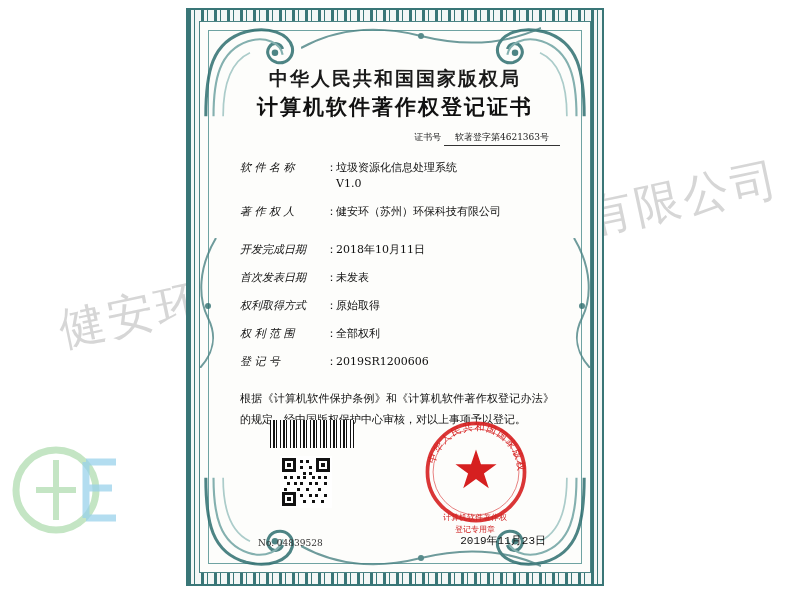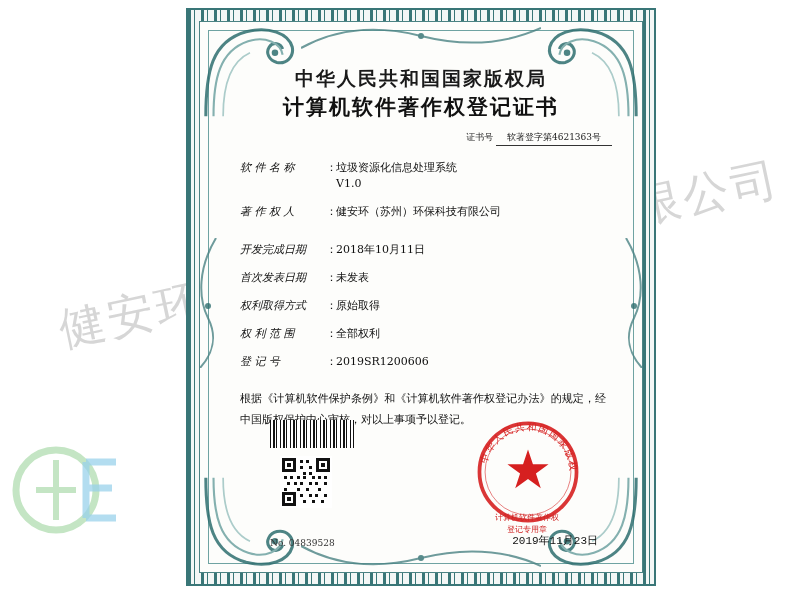--- a/index.html
+++ b/index.html
@@ -47,21 +47,21 @@
     width: 120px;
     height: 120px;
     opacity: 0.45;
   }
 
   
   .sheet {
     position: absolute;
     left: 186px;
     top: 8px;
-    width: 470px;
+    width: 418px;
     height: 578px;
     background: #fdfdfb;
   }
 
   .border-outer {
     position: absolute;
     inset: 0;
     border: 2px solid #2f6f70;
     background:
       repeating-linear-gradient(90deg,
@@ -225,21 +225,21 @@
   .qr {
     position: absolute;
     left: 58px;
     top: 40px;
     width: 52px;
     height: 52px;
   }
 
   .doc-no {
     position: absolute;
-    left: 48px;
+    left: 36px;
     bottom: 8px;
     font-size: 9px;
     color: #333;
     font-family: "DejaVu Serif", "Liberation Serif", serif;
   }
 
   .issue-date {
     position: absolute;
     right: 22px;
     bottom: 8px;

